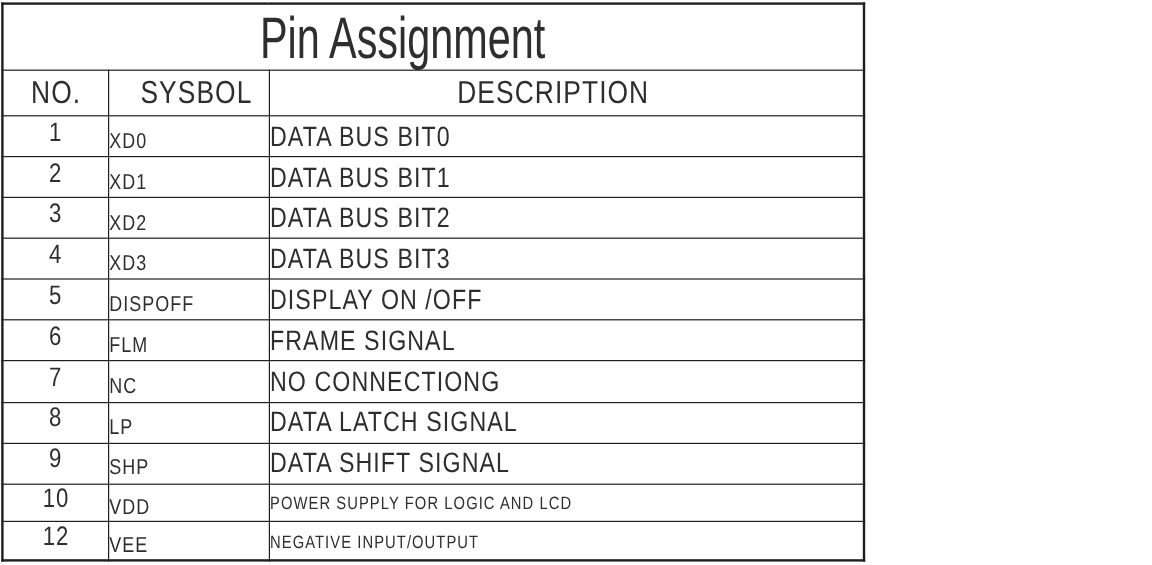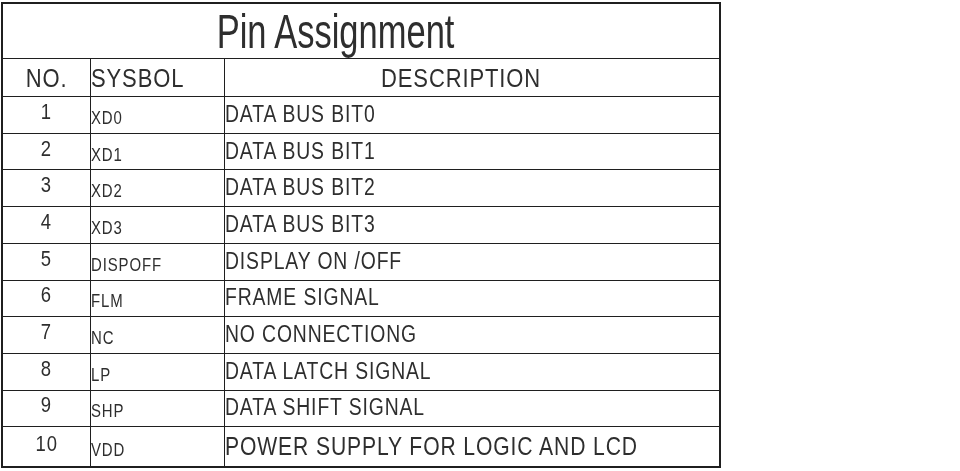--- a/index.html
+++ b/index.html
@@ -70,23 +70,23 @@
   .cell-sym {
     padding-left: 19px;
     font-size: 17px;
   }
   .cell-sym .t { position: relative; top: 4px; }
   .cell-desc {
     padding-left: 15px;
     font-size: 22px;
     text-decoration: underline;
   }
-  .cell-desc.small { font-size: 24px; }
+  .cell-desc.small { font-size: 14px; }
   th.h-no { }
-  th.h-sym { text-align: left; padding-left: 19px; }
+  th.h-sym { text-align: right; padding-left: 19px; }
   th.h-desc { text-align: center; padding-left: 15px; }
 </style>
 </head>
 <body>
 
 <div class="canvas">
   <table class="pin-table">
     <colgroup>
       <col style="width:88px">
       <col style="width:134px">
@@ -153,15 +153,20 @@
         <tr>
           <td class="cell-no"><span class="t t-center">9</span></td>
           <td class="cell-sym"><span class="t">SHP</span></td>
           <td class="cell-desc"><span class="t">DATA SHIFT SIGNAL</span></td>
         </tr>
         <tr>
           <td class="cell-no"><span class="t t-center">10</span></td>
           <td class="cell-sym"><span class="t">VDD</span></td>
           <td class="cell-desc small"><span class="t">POWER SUPPLY FOR LOGIC AND LCD</span></td>
         </tr>
+        <tr>
+          <td class="cell-no"><span class="t t-center">12</span></td>
+          <td class="cell-sym"><span class="t">VEE</span></td>
+          <td class="cell-desc small"><span class="t">NEGATIVE INPUT/OUTPUT</span></td>
+        </tr>
       </tbody>
   </table>
 </div>
 
 </body></html>

